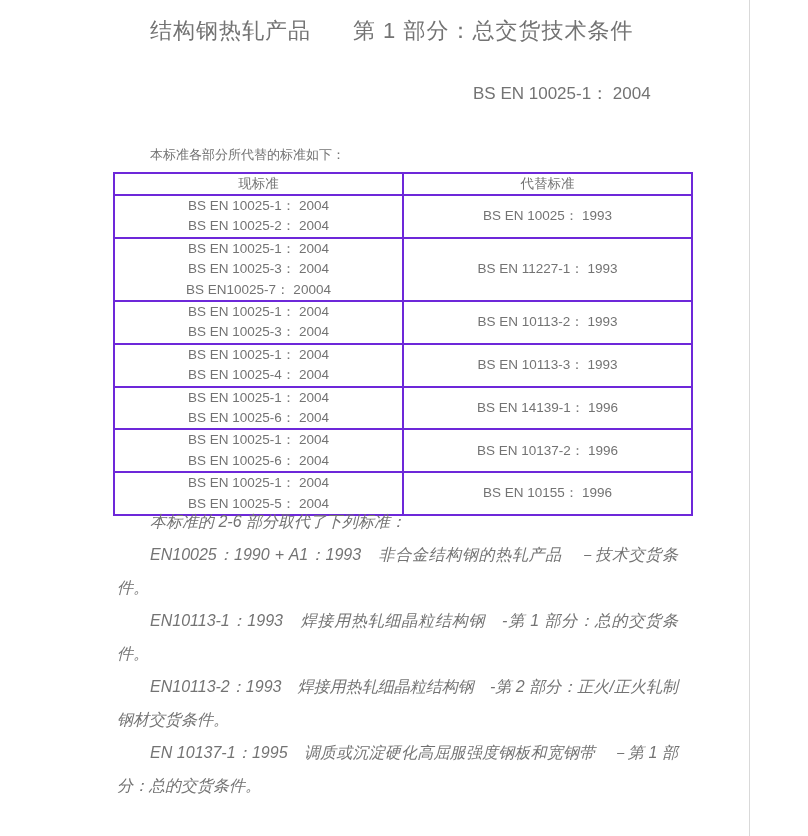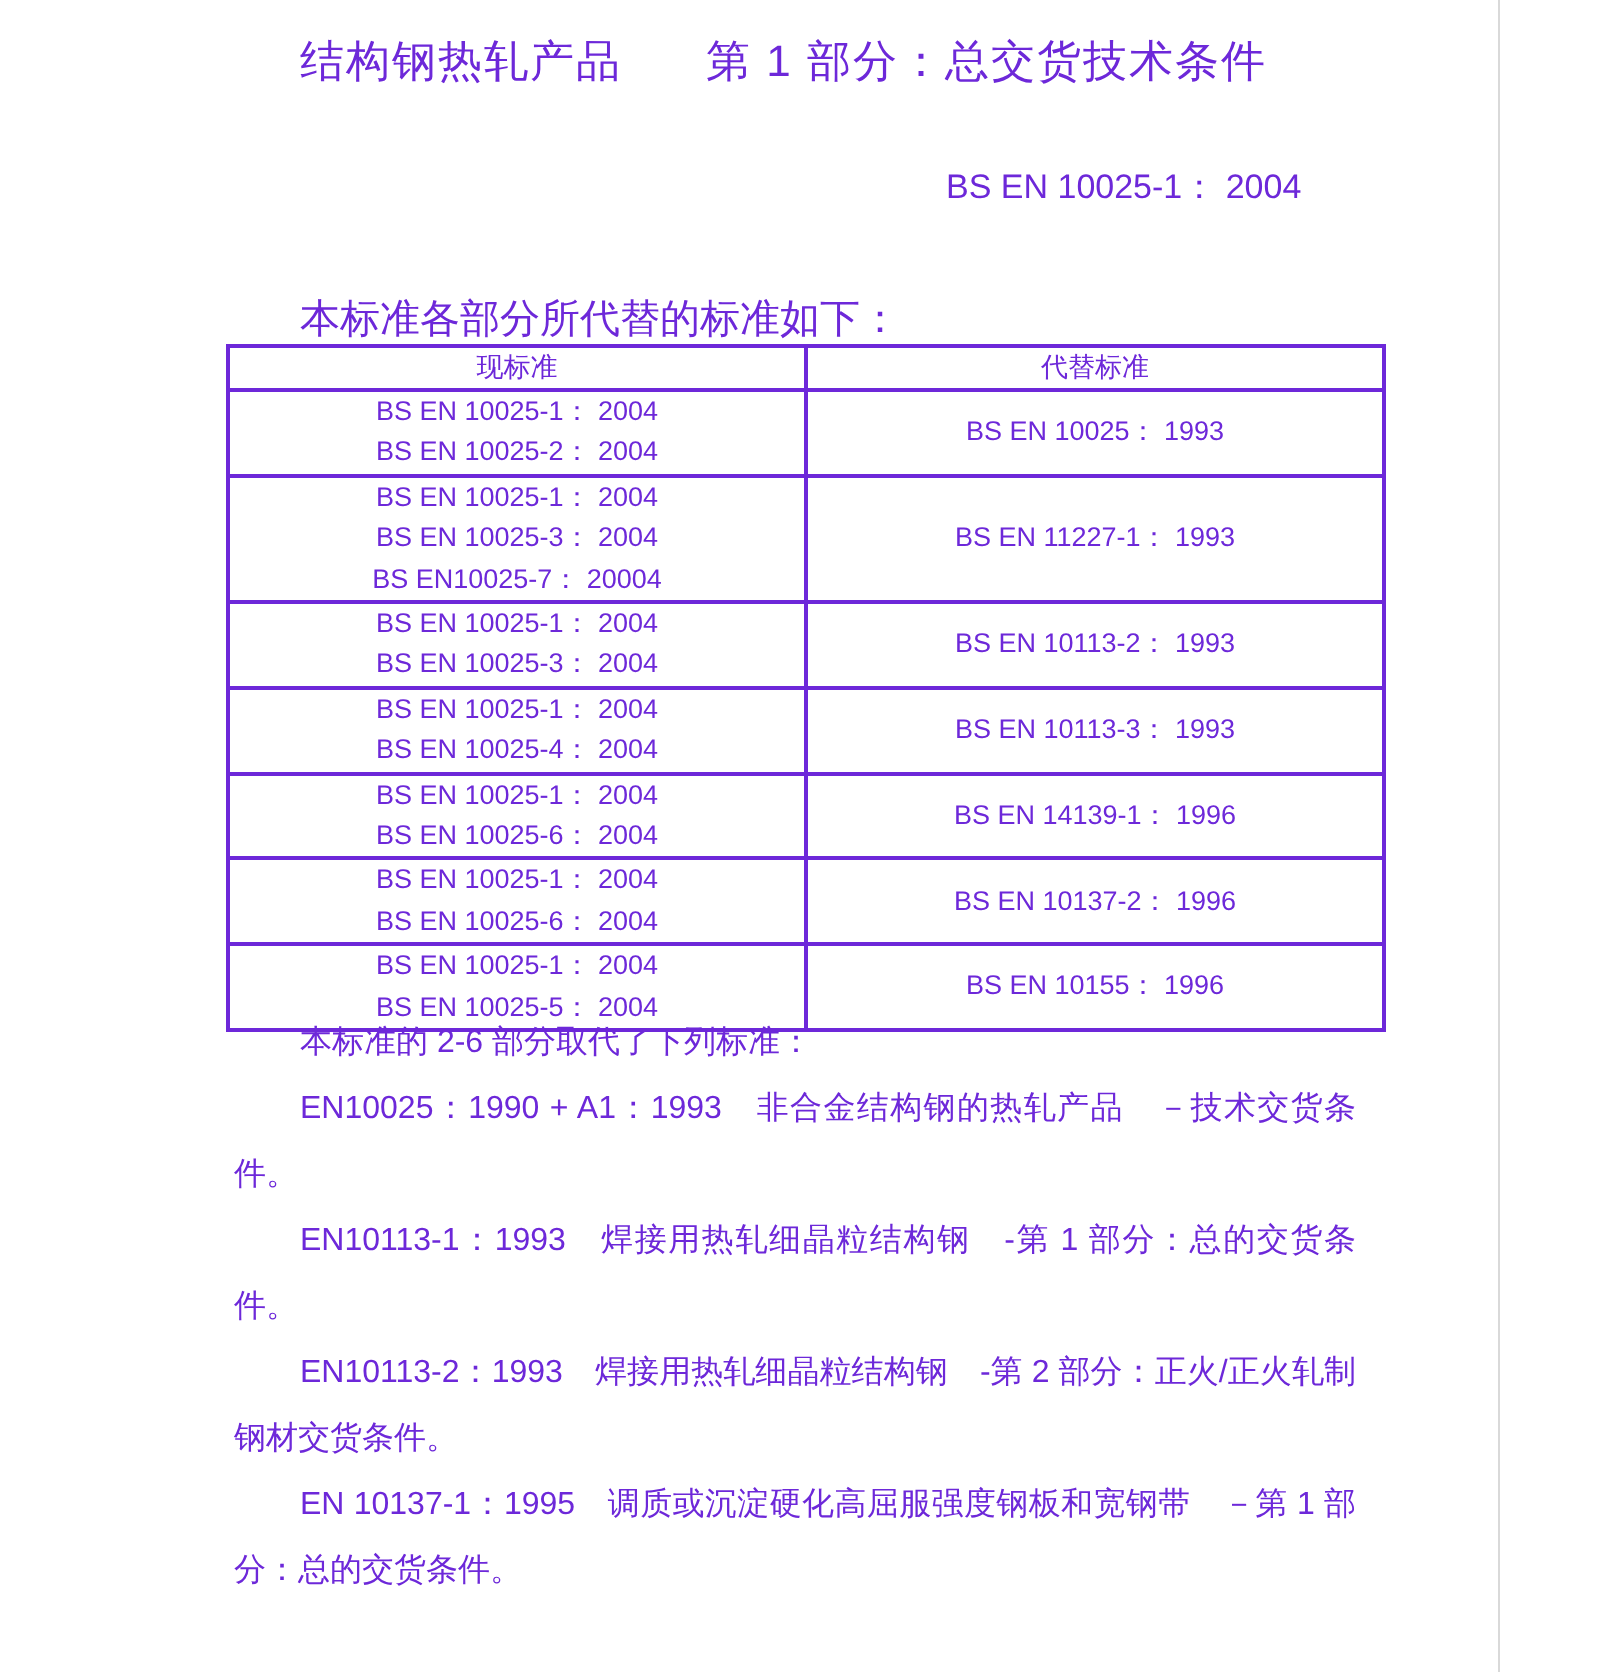--- a/index.html
+++ b/index.html
@@ -3,21 +3,21 @@
 <meta charset="utf-8">
 <style>
   html, body { margin: 0; padding: 0; background: #fff; }
   .page {
     position: relative;
     width: 752px;
     height: 836px;
     background: #ffffff;
     overflow: hidden;
     font-family: "Liberation Sans", sans-serif;
-    color: #6d28d9;
+    color: #737373;
   }
   .edge-line {
     position: absolute;
     top: 0;
     right: 2px;
     width: 1px;
     height: 100%;
     background: #d9d9d9;
   }
   .doc-title {
@@ -33,21 +33,21 @@
     position: absolute;
     top: 82px;
     left: 473px;
     font-size: 17px;
     white-space: nowrap;
   }
   .intro-line {
     position: absolute;
     top: 146px;
     left: 150px;
-    font-size: 20px;
+    font-size: 13px;
     white-space: nowrap;
   }
   table.replacement {
     position: absolute;
     top: 172px;
     left: 113px;
     width: 580px;
     border-collapse: collapse;
     table-layout: fixed;
   }
@@ -69,20 +69,21 @@
     top: 505px;
     left: 117px;
     width: 561px;
     font-size: 16px;
     line-height: 33px;
     text-align: justify;
   }
   .paragraphs p {
     margin: 0;
     text-indent: 33px;
+    font-style: italic;
   }
 </style>
 </head>
 <body>
 
 <div class="page">
 
   <div class="doc-title">
     <span>结构钢热轧产品</span><span class="title-gap"></span><span>第 1 部分：总交货技术条件</span>
   </div>

